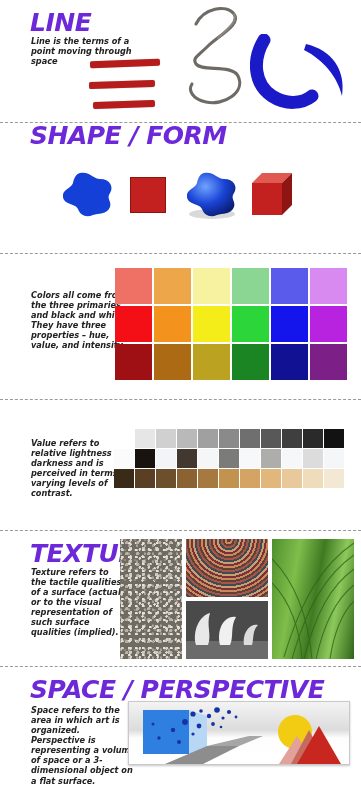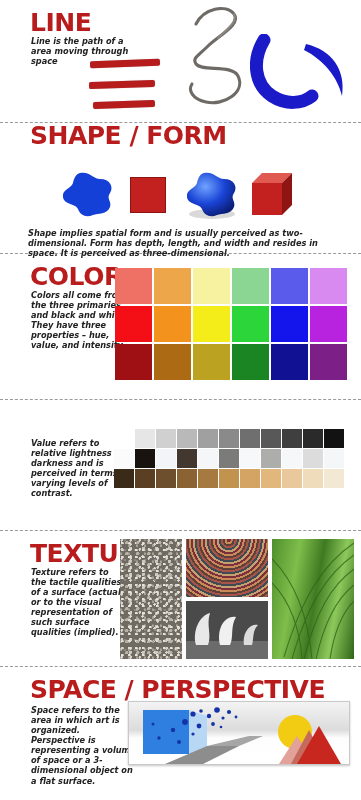--- a/index.html
+++ b/index.html
@@ -5,23 +5,24 @@
   html,body{margin:0;padding:0;}
   body{
     width:361px;height:800px;overflow:hidden;background:#ffffff;
     font-family:"DejaVu Sans","Liberation Sans",sans-serif;
     color:#1a1a1a;
   }
   .page{position:relative;width:361px;height:800px;background:#fff;}
   .section{position:relative;box-sizing:border-box;}
   .divider{height:0;border-top:1px dashed #9a9a9a;margin:0 0 0 0;}
   .hd{
-    font-weight:bold;letter-spacing:-0.5px;color:#b91c1c;
+    font-weight:bold;letter-spacing:-0.5px;color:#6d28d9;
     font-family:"DejaVu Sans","Liberation Sans",sans-serif;
     line-height:1;
+    font-style:italic;
   }
   .desc{
     font-style:italic;font-weight:bold;color:#222;line-height:1.23;
     font-size:8.2px;font-family:"DejaVu Sans","Liberation Sans",sans-serif;
   }
 
   
   #sec-line{height:122px;}
   #sec-line .hd{position:absolute;left:30px;top:10px;font-size:25px;}
   #sec-line .desc{position:absolute;left:31px;top:36px;width:110px;}
@@ -99,21 +100,21 @@
      background:linear-gradient(180deg,#f4f4f4 0%,#e3e3e3 40%,#fbfbfb 55%,#ffffff 100%);
      overflow:hidden;}
 </style>
 </head>
 <body>
 
 <div class="page">
 
   <div class="section" id="sec-line">
     <div class="hd">LINE</div>
-    <div class="desc">Line is the path of a area moving through space</div>
+    <div class="desc">Line is the terms of a point moving through space</div>
 
     <div class="line-art">
       <div class="redbar rb1"></div>
       <div class="redbar rb2"></div>
       <div class="redbar rb3"></div>
 
       <svg class="scribble" width="96" height="118" viewBox="0 0 96 118">
         <path d="M22 22 C30 6 52 2 60 12 C68 22 44 34 34 44 C24 54 18 56 22 62
                  C28 70 58 62 64 74 C72 90 50 104 32 100 C18 97 14 88 18 82" fill="none" stroke="#6e6a66" stroke-width="3.1" stroke-linecap="round"></path>
         <path d="M60 12 C64 20 52 28 44 36" fill="none" stroke="#8a867f" stroke-width="2.2" stroke-linecap="round"></path>
@@ -150,26 +151,24 @@
                  C47 44 38 42 33 44 C26 47 20 44 18 38 C15 32 4 34 3 26
                  C2 18 11 18 13 12 C14 7 16 3 20 2 Z" fill="url(#bg3d)"></path>
       </svg>
       <svg class="cube" width="50" height="50" viewBox="0 0 50 50">
         <polygon points="4,14 34,14 44,4 14,4" fill="#e05a52"></polygon>
         <polygon points="4,14 34,14 34,46 4,46" fill="#c2211f"></polygon>
         <polygon points="34,14 44,4 44,36 34,46" fill="#8f1512"></polygon>
       </svg>
     </div>
 
-    <div class="desc">Shape implies spatial form and is usually perceived as two-dimensional. Form has depth, length, and width and resides in space. It is perceived as three-dimensional.</div>
   </div>
   <div class="divider"></div>
 
   <div class="section" id="sec-color">
-    <div class="hd">COLOR</div>
     <div class="desc">Colors all come from the three primaries and black and white. They have three properties – hue, value, and intensity.</div>
     <div class="color-grid" id="color-grid">
         <div class="swatch" style="background: rgb(239, 112, 101);"></div>
         <div class="swatch" style="background: rgb(237, 166, 74);"></div>
         <div class="swatch" style="background: rgb(246, 242, 160);"></div>
         <div class="swatch" style="background: rgb(139, 214, 147);"></div>
         <div class="swatch" style="background: rgb(91, 91, 235);"></div>
         <div class="swatch" style="background: rgb(217, 138, 240);"></div>
         <div class="swatch" style="background: rgb(244, 15, 22);"></div>
         <div class="swatch" style="background: rgb(243, 146, 29);"></div>

